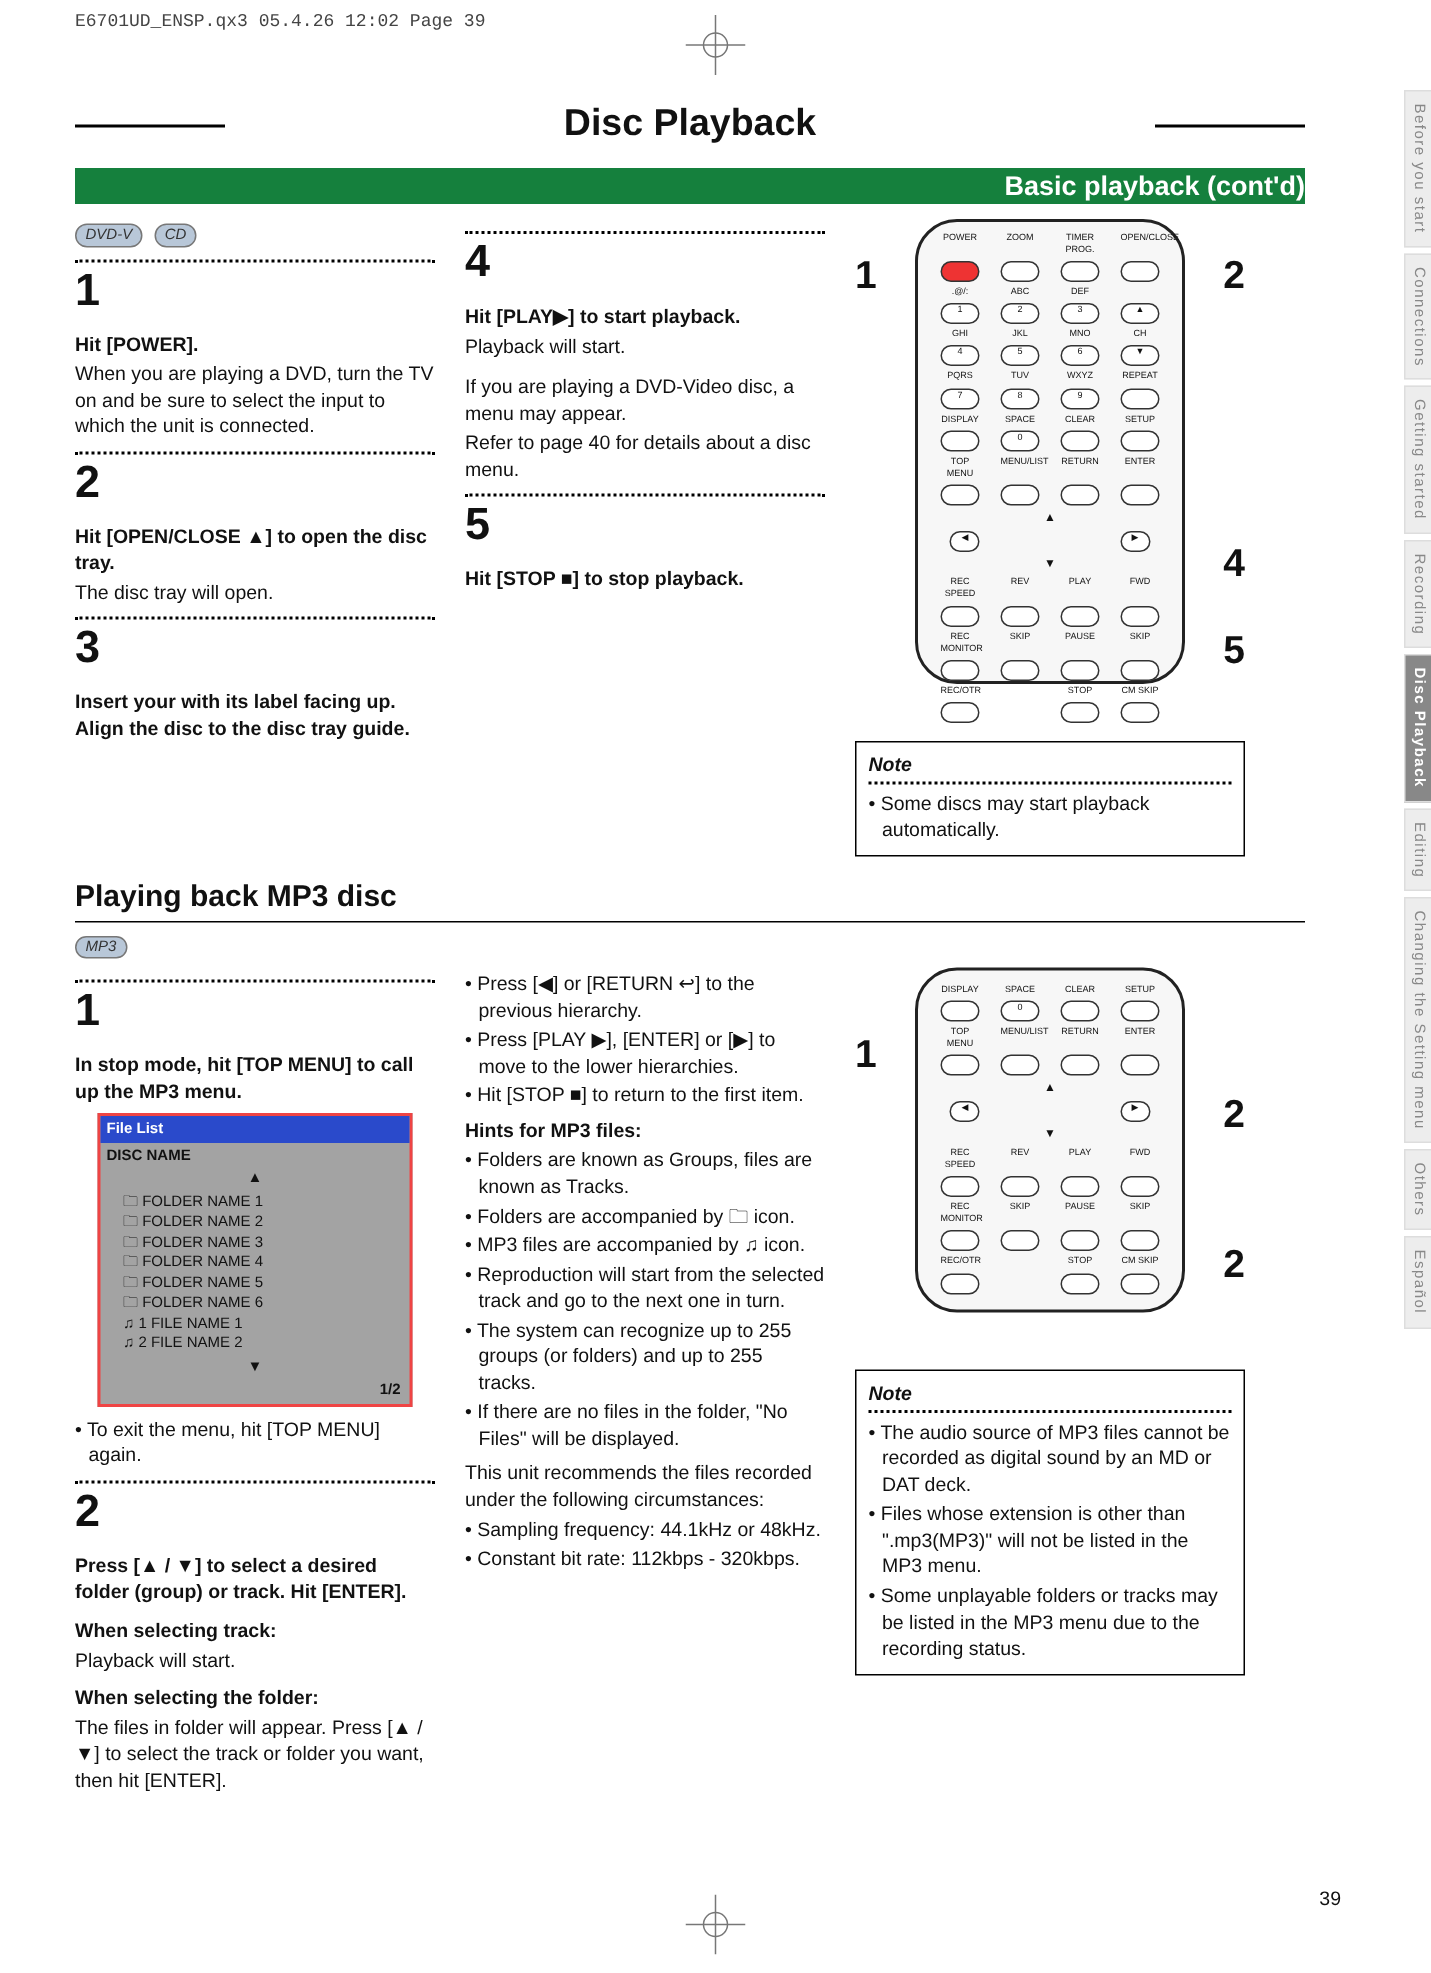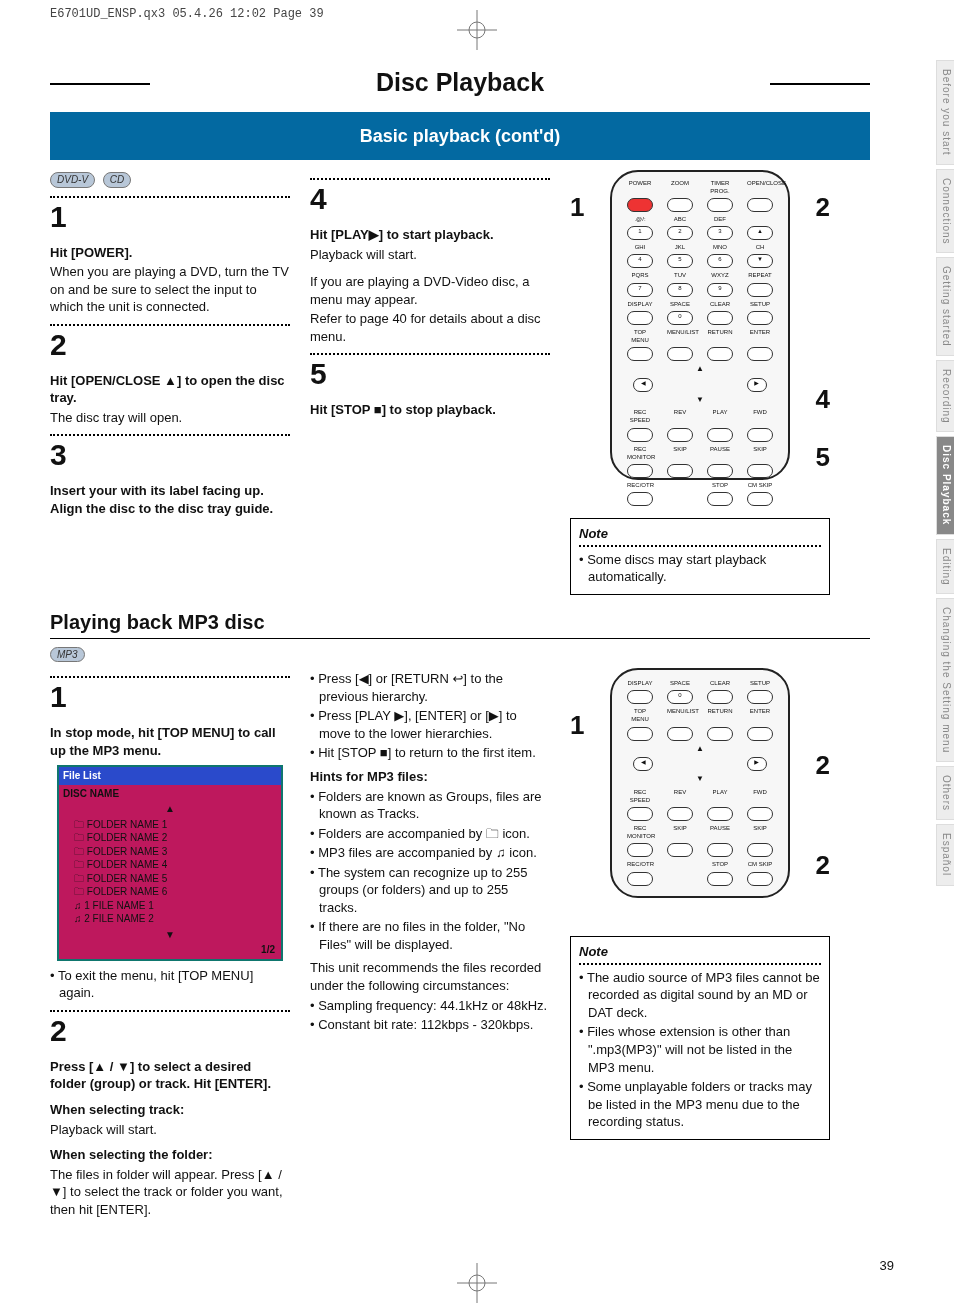--- a/index.html
+++ b/index.html
@@ -3,34 +3,34 @@
 <meta charset="utf-8">
 <style>
   *{box-sizing:border-box;margin:0;padding:0}
   body{font-family:Arial,Helvetica,sans-serif;background:#fff;width:954px;height:1315px;position:relative;font-size:13px;line-height:1.35;color:#111}
   .header-meta{position:absolute;top:6px;left:50px;font-family:"Courier New",monospace;font-size:12px;color:#444}
   .page{position:absolute;top:60px;left:50px;width:820px}
   .title-banner{position:relative;margin:0 0 6px;font-weight:bold;font-size:25px;text-align:center;padding:6px 0}
   .title-banner .wing{position:absolute;top:50%;height:2px;background:#000;width:100px}
   .title-banner .wing.left{left:0}
   .title-banner .wing.right{right:0}
-  .section-bar{background:#0369a1;color:#fff;font-weight:bold;text-align:center;padding:12px 0;font-size:18px;margin-bottom:10px}
+  .section-bar{background:#15803d;color:#fff;font-weight:bold;text-align:right;padding:0 0;font-size:18px;margin-bottom:10px}
   .cols{display:grid;grid-template-columns:240px 240px 260px;column-gap:20px}
   .dots{border-top:2px dotted #000;margin:8px 0 4px}
   .num{font-size:30px;font-weight:bold;line-height:1}
   .step-head{font-weight:bold;margin-top:12px}
   .para{margin-top:2px}
   .subhead{font-weight:bold;font-size:20px;margin:14px 0 6px;border-bottom:1px solid #000;padding-bottom:2px}
   .notebox{border:1px solid #000;padding:6px 8px;margin-top:8px}
   .notebox .note-label{font-weight:bold;font-style:italic;display:block}
   .notebox .dots{margin:2px 0 4px}
   ul.bul{list-style:none;padding-left:0}
   ul.bul li{margin:2px 0;text-indent:-9px;padding-left:9px}
   ul.bul li::before{content:"• "}
-  .filelist{border:2px solid #0f766e;background:#be185d;width:226px;margin:6px auto;font-size:10px}
+  .filelist{border:2px solid #ef4444;background:#a3a3a3;width:210px;margin:6px auto;font-size:10px}
   .filelist .hdr{background:#2a4acb;color:#fff;padding:2px 4px;font-weight:bold}
   .filelist .disc{padding:2px 4px;font-weight:bold}
   .filelist .rows{padding:2px 15px}
   .filelist .row{padding:0}
   .filelist .pager{text-align:right;padding:2px 6px;font-weight:bold}
   .badge{display:inline-block;border:1px solid #777;border-radius:10px;padding:0 6px;font-size:10px;margin-right:4px;background:#b8c7d8;color:#333;font-style:italic}
   .callout{position:absolute;font-weight:bold;font-size:26px}
   .remote{position:relative;width:260px;height:340px}
   .remote-body{position:absolute;left:40px;top:0;width:180px;height:310px;border:2px solid #222;border-radius:28px;background:#f7f7f7}
   .rowbtn{display:flex;justify-content:space-around;margin:3px 8px}
@@ -315,20 +315,21 @@
       <ul class="bul">
         <li>Press [◀] or [RETURN ↩] to the previous hierarchy.</li>
         <li>Press [PLAY ▶], [ENTER] or [▶] to move to the lower hierarchies.</li>
         <li>Hit [STOP ■] to return to the first item.</li>
       </ul>
       <div class="step-head" style="margin-top:6px">Hints for MP3 files:</div>
       <ul class="bul">
         <li>Folders are known as Groups, files are known as Tracks.</li>
         <li>Folders are accompanied by 🗀 icon.</li>
         <li>MP3 files are accompanied by ♫ icon.</li>
+        <li>Reproduction will start from the selected track and go to the next one in turn.</li>
         <li>The system can recognize up to 255 groups (or folders) and up to 255 tracks.</li>
         <li>If there are no files in the folder, "No Files" will be displayed.</li>
       </ul>
       <div class="para" style="margin-top:6px">This unit recommends the files recorded under the following circumstances:</div>
       <ul class="bul">
         <li>Sampling frequency: 44.1kHz or 48kHz.</li>
         <li>Constant bit rate: 112kbps - 320kbps.</li>
       </ul>
     </div>
 

